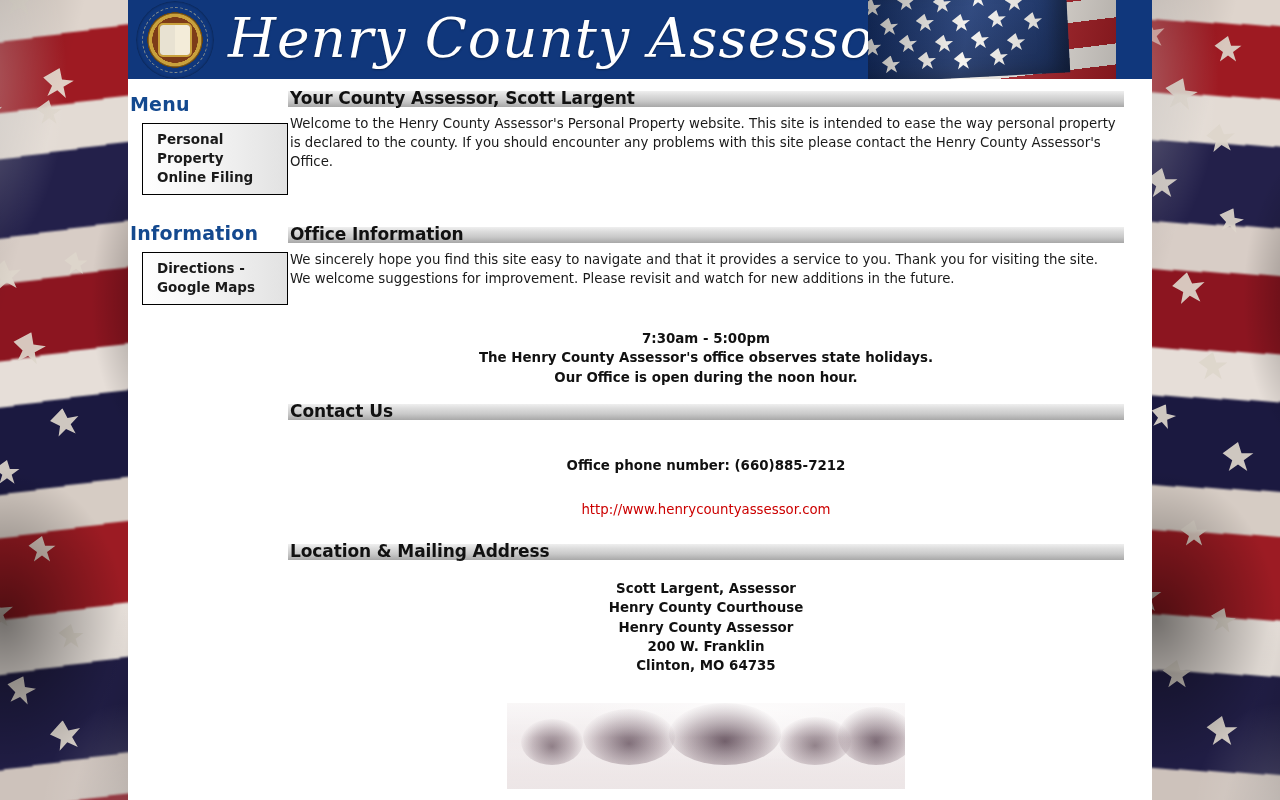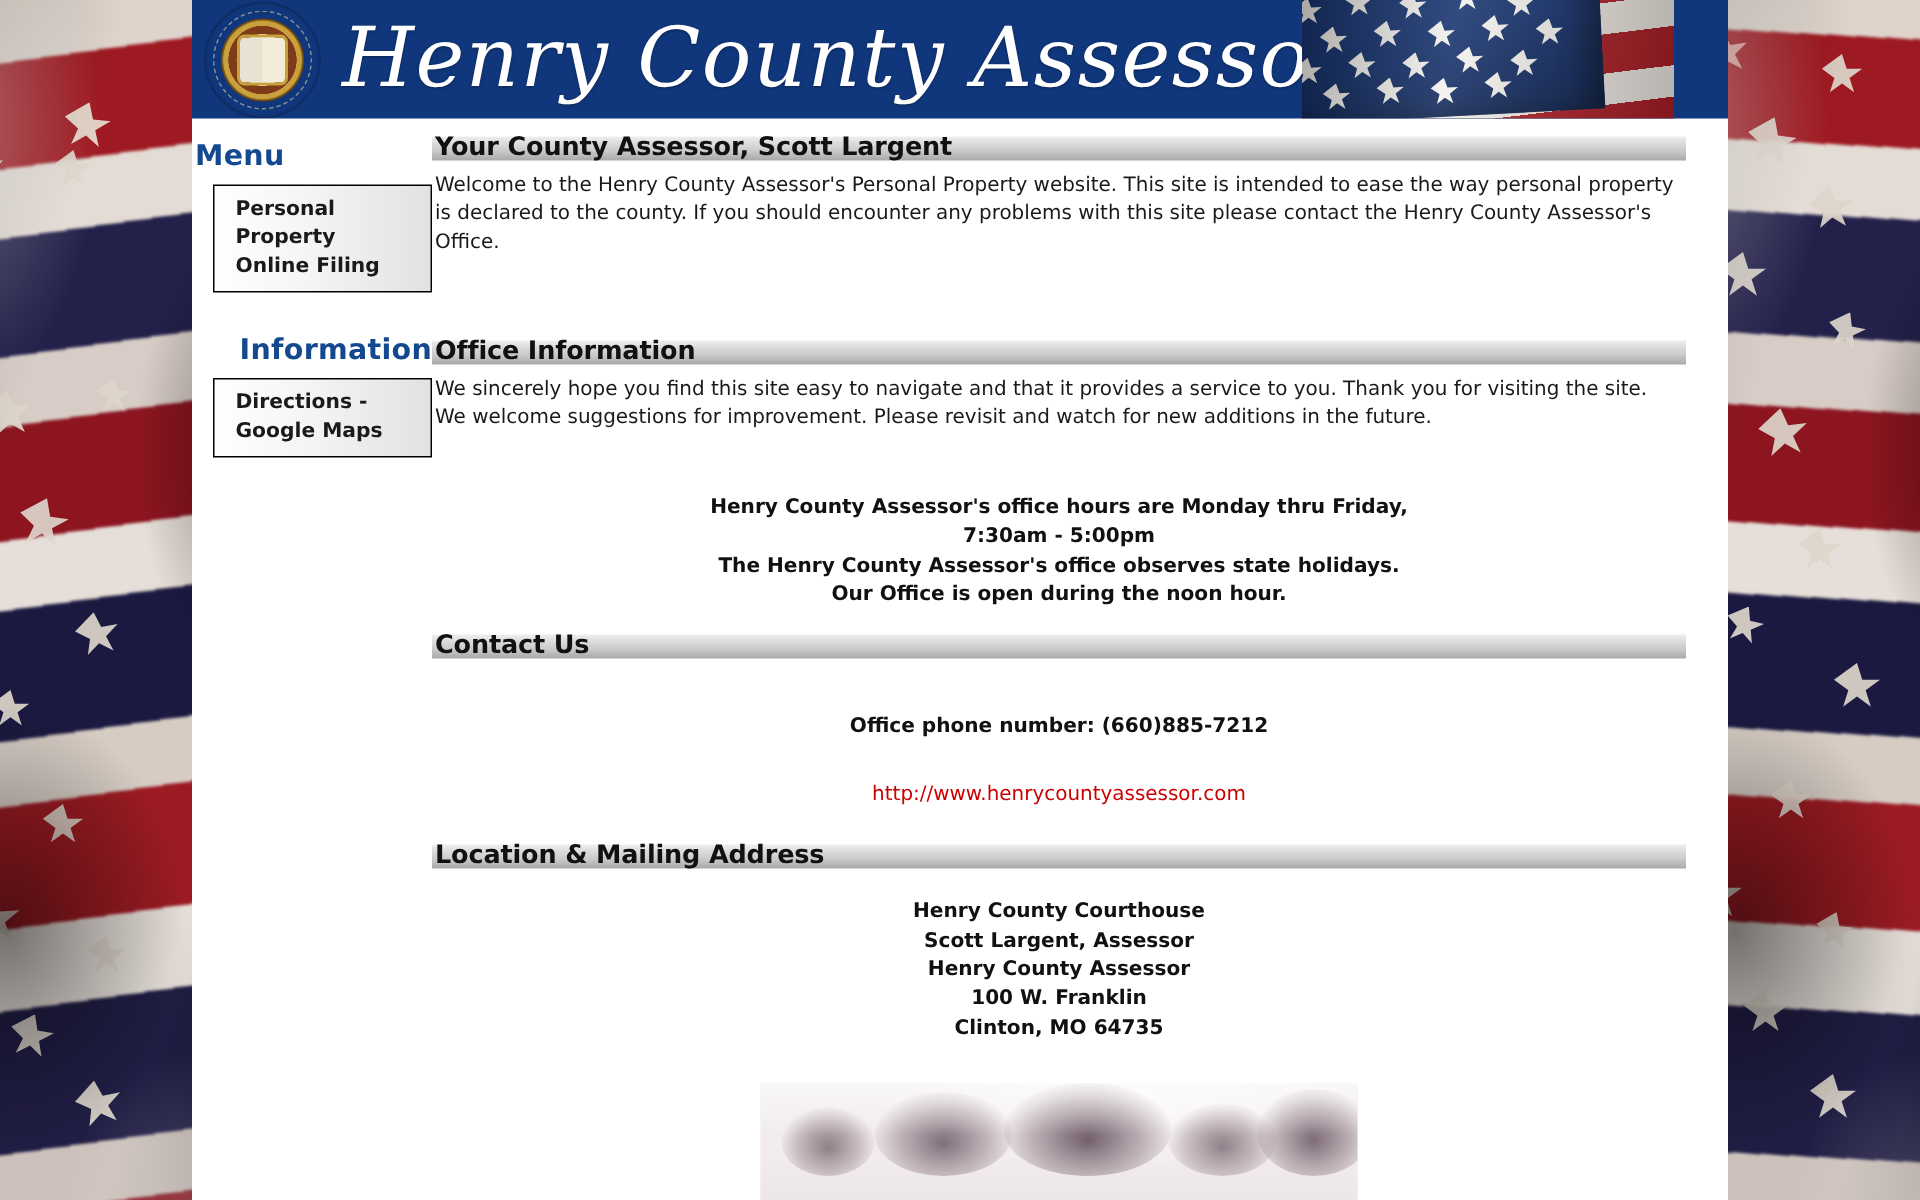--- a/index.html
+++ b/index.html
@@ -163,21 +163,21 @@
   .sidebar { width: 160px; flex: 0 0 160px; padding: 14px 0 0 0; }
   .content { flex: 1 1 auto; padding: 12px 28px 0 0; }
 
   .side-heading {
     color: #14498f;
     font-size: 19px;
     font-weight: bold;
     margin: 0 0 8px 2px;
     letter-spacing: 0.2px;
   }
-  .side-heading.second { margin-top: 27px; text-align: right; }
+  .side-heading.second { margin-top: 27px; }
 
   .side-box {
     border: 1px solid #000000;
     background: linear-gradient(90deg, #ffffff 0%, #f4f4f4 45%, #e2e2e2 100%);
     margin-left: 14px;
     padding: 6px 8px 7px 14px;
     cursor: pointer;
   }
   .side-box .sb-line {
     color: #1a1a1a;
@@ -384,21 +384,20 @@
         <div class="spacer-lg"></div>
 
         <div class="sec-bar">
           <div class="sec-title">Office Information</div>
         </div>
         <div class="para">We sincerely hope you find this site easy to navigate and that it provides a service to you. Thank you for visiting the site. We welcome suggestions for improvement. Please revisit and watch for new additions in the future.</div>
 
         <div class="spacer-md"></div>
 
         <div class="centered-block" style="margin-top:19px;">
-          <div class="cb-line">Henry County Assessor's office hours are Monday thru Friday,</div>
           <div class="cb-line">7:30am - 5:00pm</div>
           <div class="cb-line">The Henry County Assessor's office observes state holidays.</div>
           <div class="cb-line">Our Office is open during the noon hour.</div>
         </div>
 
         <div class="spacer-sm" style="height:17px;"></div>
 
         <div class="sec-bar">
           <div class="sec-title">Contact Us</div>
         </div>
@@ -408,24 +407,24 @@
         <div class="link-line">
           <a href="#">http://www.henrycountyassessor.com</a>
         </div>
 
         <div class="spacer-md" style="height:26px;"></div>
 
         <div class="sec-bar">
           <div class="sec-title">Location &amp; Mailing Address</div>
         </div>
         <div class="centered-block" style="margin-top:19px;">
+          <div class="cb-line">Scott Largent, Assessor</div>
           <div class="cb-line">Henry County Courthouse</div>
-          <div class="cb-line">Scott Largent, Assessor</div>
           <div class="cb-line">Henry County Assessor</div>
-          <div class="cb-line">100 W. Franklin</div>
+          <div class="cb-line">200 W. Franklin</div>
           <div class="cb-line">Clinton, MO 64735</div>
         </div>
 
         <div class="photo-wrap">
           <div class="photo-sky"></div>
 
           <div class="tree" style="left:10px; width:70px; height:70px;">
 
             <div class="canopy" style="width:62px; height:46px; margin-left:-31px; background:radial-gradient(ellipse at 50% 60%, rgba(94,72,84,0.75) 0%, rgba(120,96,108,0.4) 45%, rgba(160,140,150,0) 75%);"></div>
           </div>

